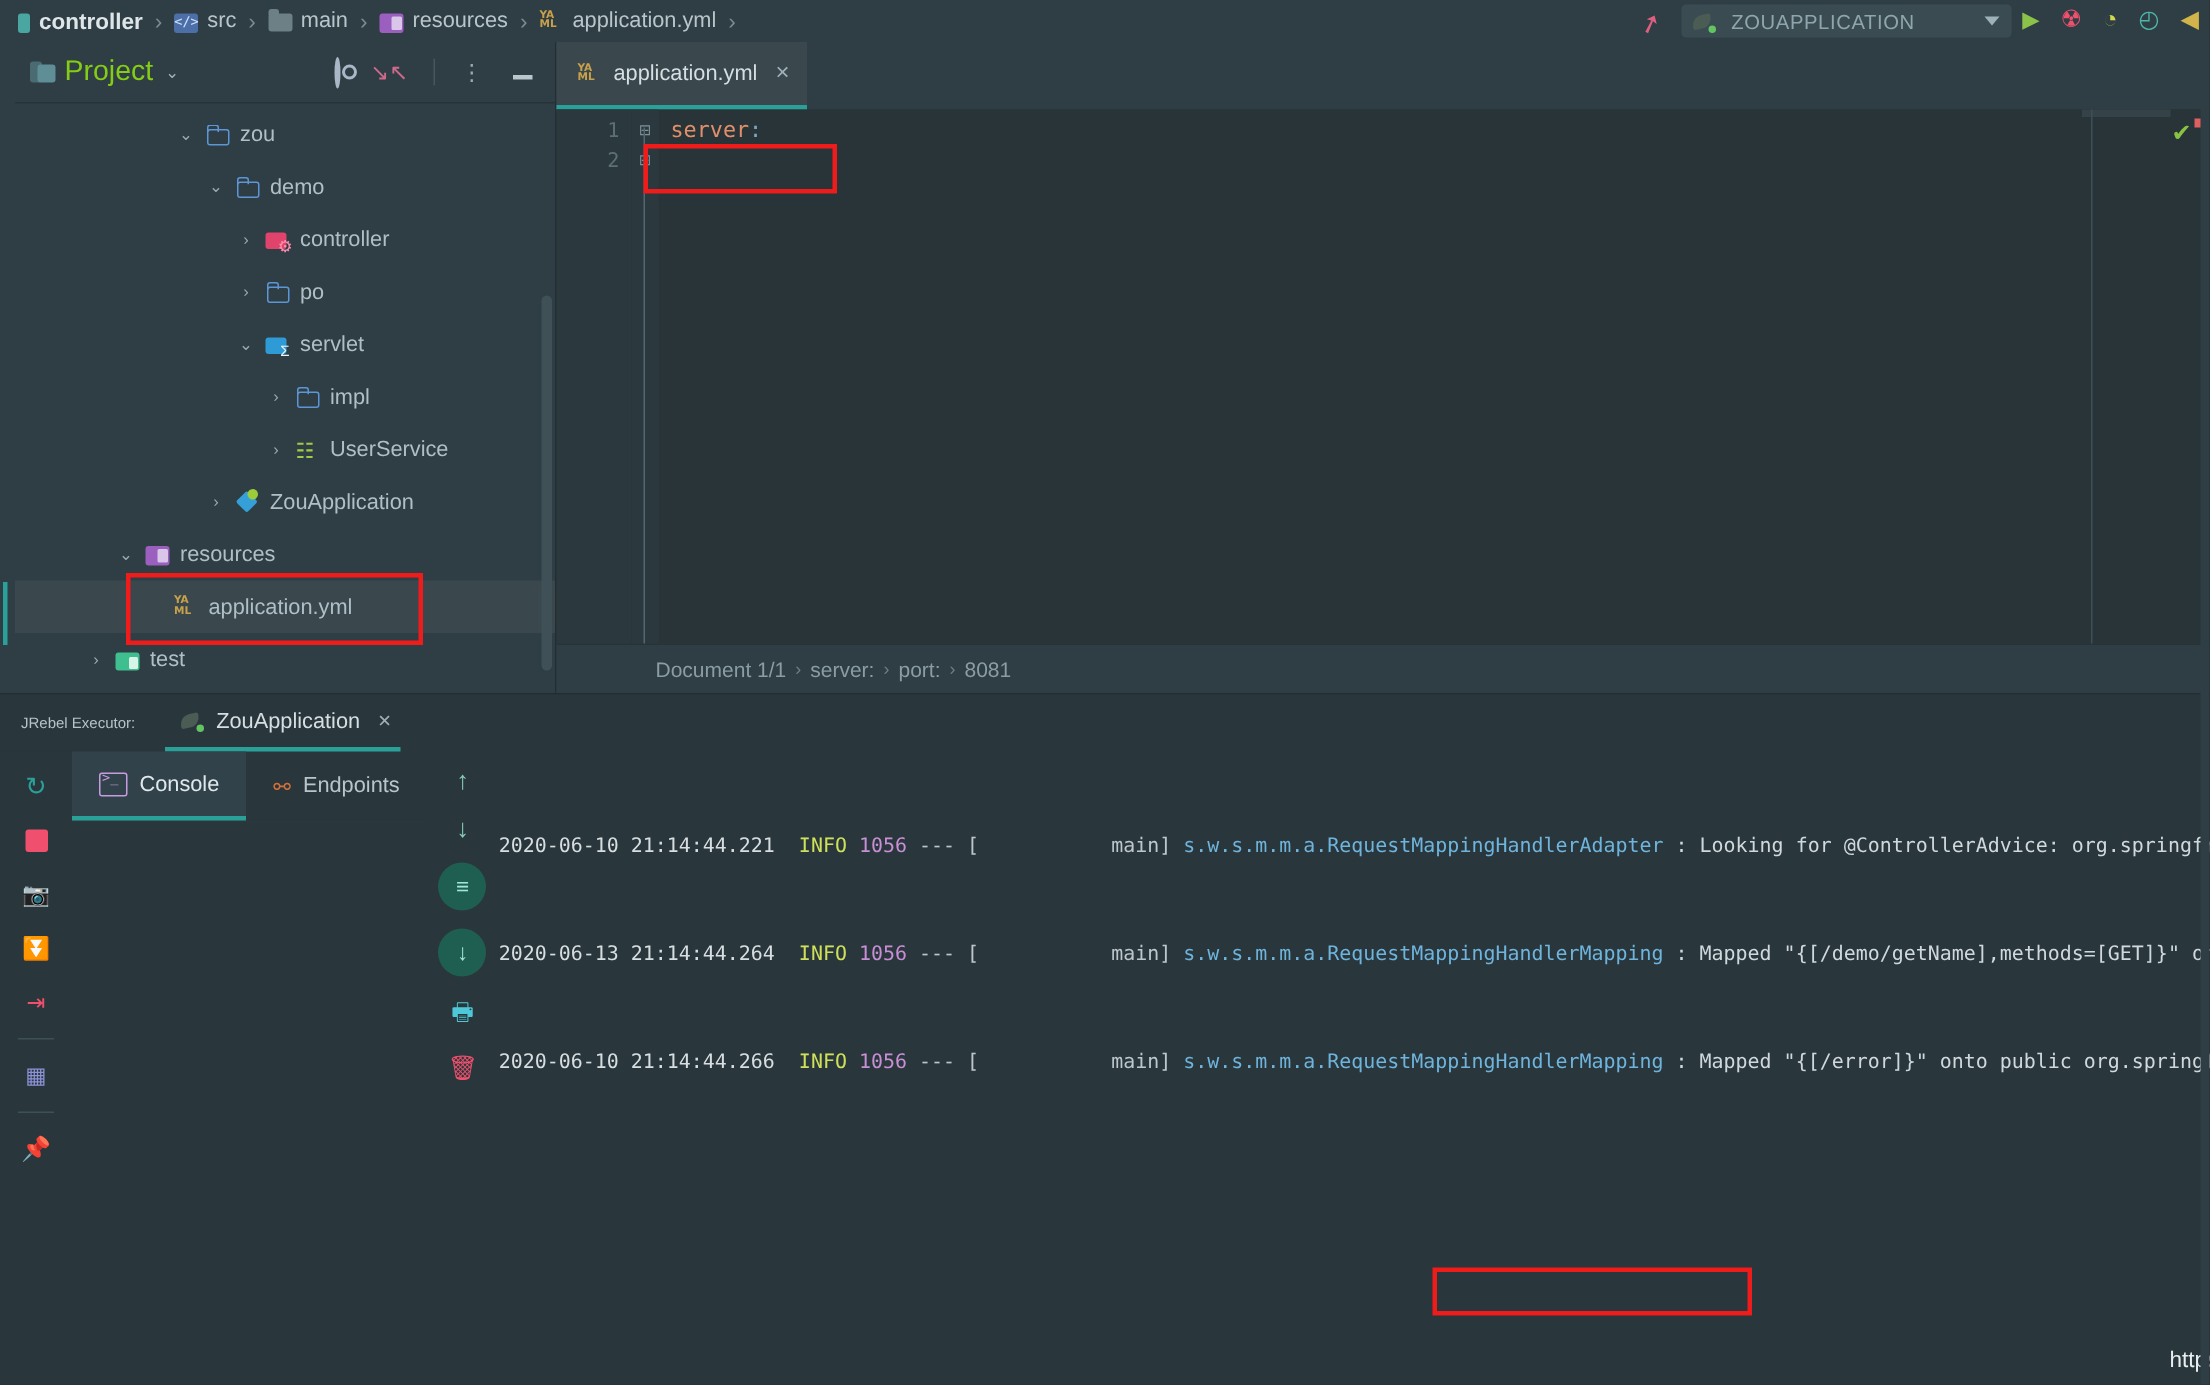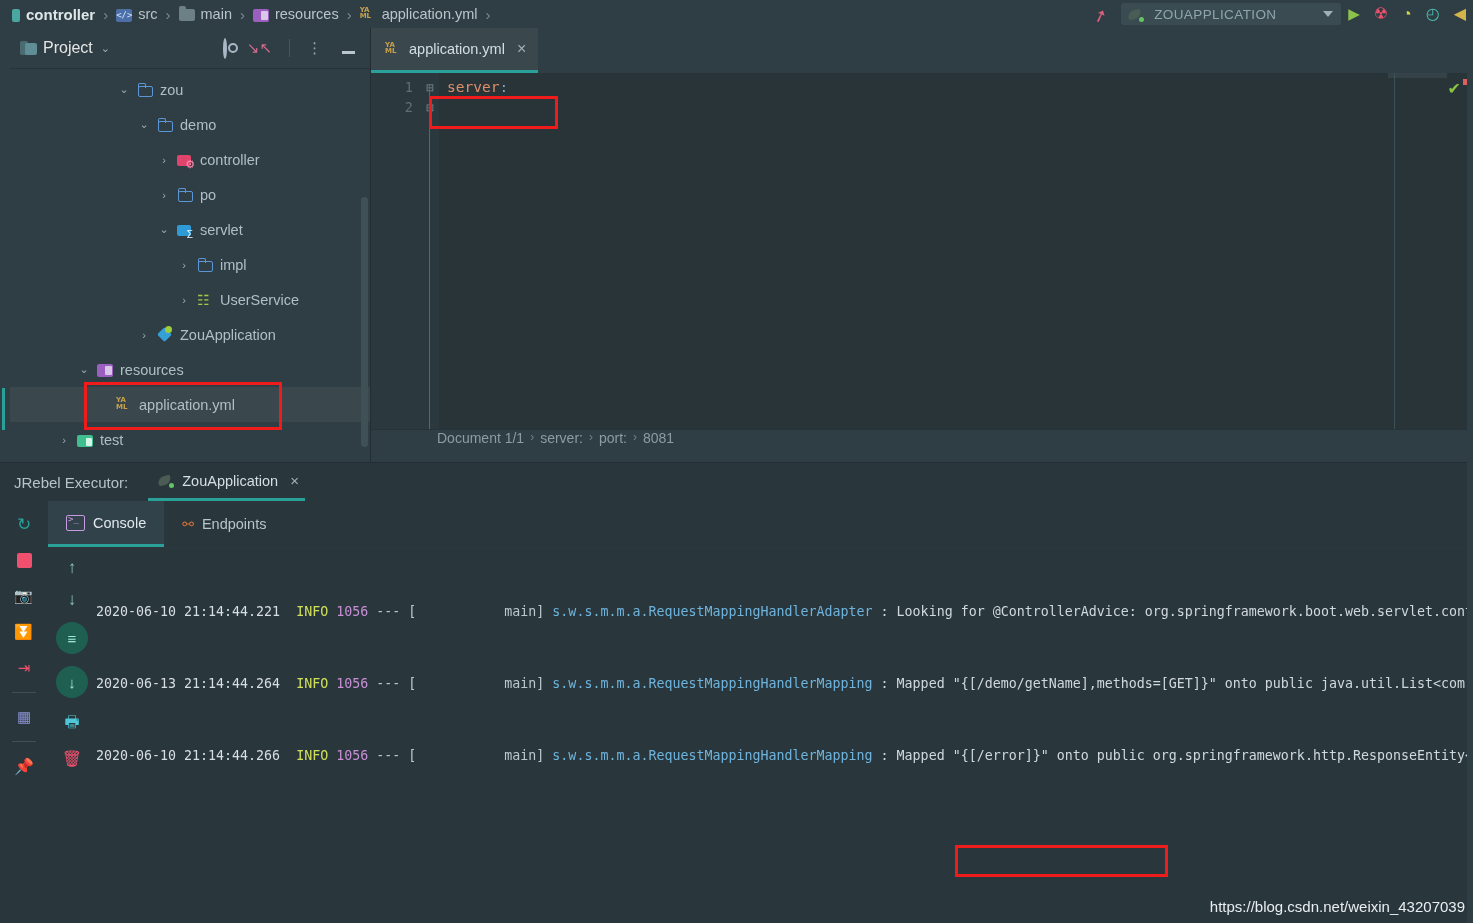--- a/index.html
+++ b/index.html
@@ -143,21 +143,21 @@
   }
   .proj-folder {
     width:17px;height:14px;position:relative;
   }
   .proj-folder:before{
     content:"";position:absolute;left:0;top:0;width:8px;height:14px;background:#4a6b72;border-radius:2px;
   }
   .proj-folder:after{
     content:"";position:absolute;left:5px;top:2px;width:12px;height:12px;background:#5f8e96;border-radius:2px;
   }
-  .proj-title { font-size:16px; color:#e5e5e5; }
+  .proj-title { font-size:19px; color:#84cc16; }
   .proj-caret { color:#9fb1b8; font-size:11px; margin-left:2px;}
   .head-spacer { flex:1; }
   .hbtn { color:#9aa9b0; font-size:15px; padding:0 7px; cursor:default; }
   .target-ic {
     width:16px;height:16px;border:2px solid #a9b7c6;border-radius:50%;position:relative;
   }
   .target-ic:after{
     content:"";position:absolute;left:3px;top:3px;width:6px;height:6px;border:2px solid #a9b7c6;border-radius:50%;
   }
   .collapse-ic { color:#d06a8c; font-size:15px; }
@@ -234,35 +234,35 @@
   .k-num { color:#e08f6a; }
   .ed-rightbar {
     width:85px; flex:none; background:#293438; position:relative;
   }
   .ed-rightbar .vline{ position:absolute; left:6px; top:0; bottom:0; width:1px; background:#3c5057;}
   .ed-check { position:absolute; right:12px; top:6px; color:#88c442; font-size:16px; }
   .ed-topstripe { position:absolute; left:0; right:26px; top:0px; height:5px; background:#354348;}
   .ed-rederr { position:absolute; right:4px; top:6px; width:6px;height:6px;background:#e05f5f;}
 
   .breadcrumb-bar {
-    height:32px; flex:none; background:#2f3e44; display:flex; align-items:flex-start;
+    height:32px; flex:none; background:#2f3e44; display:flex; align-items:center;
     padding-left:60px; gap:0px; font-size:14px; color:#8b9ca4; border-top:1px solid #26343a;
   }
   .bc { padding:0 6px; }
   .bc-sep { color:#6d8088; font-size:12px; }
 
   
   .bottom {
     height:460px; flex:none; background:#29363b; display:flex; flex-direction:column;
     border-top:1px solid #222e33;
   }
   .run-head {
     height:38px; display:flex; align-items:center; gap:10px; padding-left:14px; flex:none;
   }
-  .run-head .lbl { font-size:15px; color:#b6c3c9;}
+  .run-head .lbl { font-size:10px; color:#b6c3c9;}
   .run-tab {
     display:flex; align-items:center; gap:7px; height:38px; padding:0 6px 0 10px;
     border-bottom:3px solid #2aa198; box-sizing:border-box; font-size:14.5px; color:#d5dee2;
     margin-left:10px;
   }
   .run-tab .close{ color:#9fb1b8; font-size:15px; margin-left:5px;}
 
   .run-body { flex:1; display:flex; min-height:0; }
   .run-sidebar {
     width:48px; flex:none; display:flex; flex-direction:column; align-items:center;
@@ -271,21 +271,21 @@
   .sbtn { width:30px;height:30px; display:flex;align-items:center;justify-content:center; font-size:16px;}
   .sb-rerun{ color:#2aa198; font-size:17px;}
   .sb-stop{ width:15px;height:15px;background:#f0506e;border-radius:2px;}
   .sb-cam{ color:#9aa5aa; font-size:15px;}
   .sb-plug{ color:#e08a6a; font-size:15px;}
   .sb-exit{ color:#f0506e; font-size:15px;}
   .sb-layout{ color:#8b92d6; font-size:15px;}
   .sb-pin{ color:#c79be0; font-size:16px;}
   .sb-sep{ width:24px;height:1px;background:#3e5057;margin:3px 0;}
 
-  .run-content { flex:1; display:flex; flex-direction:column; min-width:0;}
+  .run-content { flex:1; display:flex; flex-direction:row; min-width:0;}
   .console-tabs {
     height:46px; flex:none; display:flex; align-items:stretch; border-bottom:1px solid #2b383d;
   }
   .ctab {
     display:flex;align-items:center;gap:8px;padding:0 18px; font-size:14.5px; color:#b8c5cb;
     box-sizing:border-box;
   }
   .ctab.active{ background:#32424a; border-bottom:3px solid #2aa198; color:#dfe8ec;}
   .ic-console {
     width:17px;height:14px;border:1.6px solid #c79be0;border-radius:2px;position:relative; flex:none;

